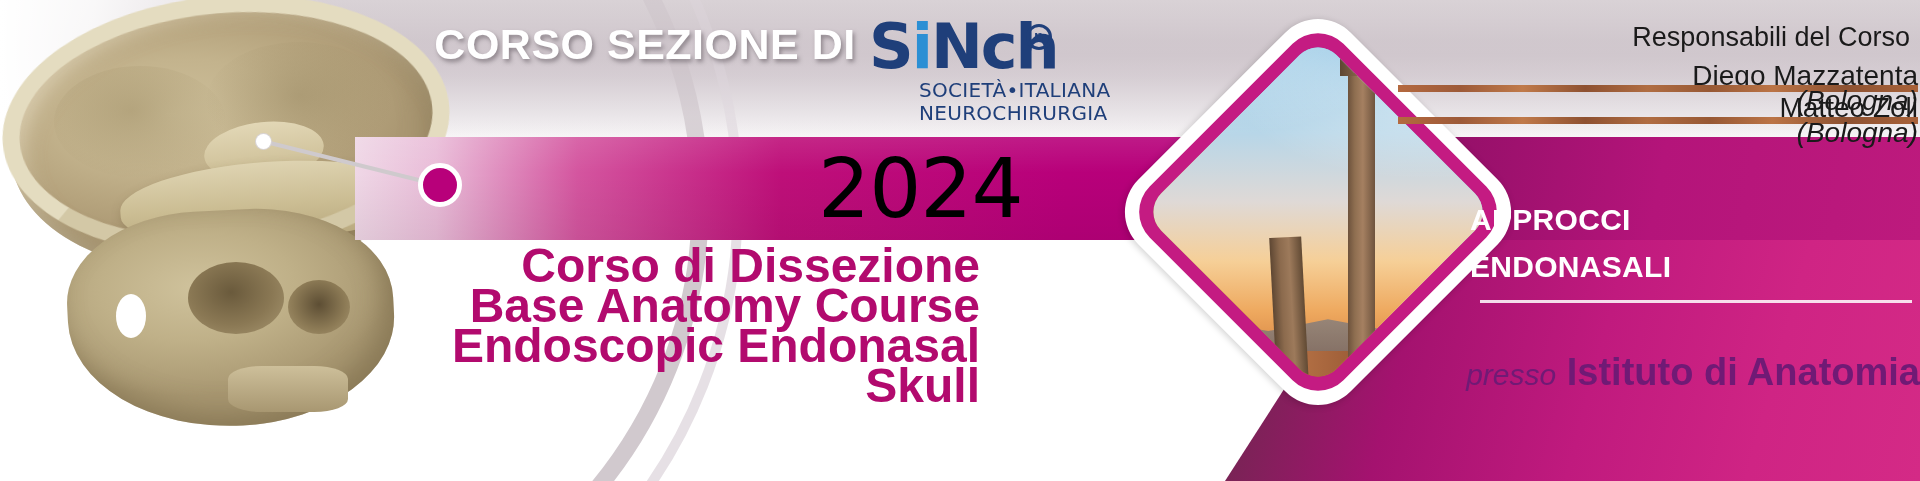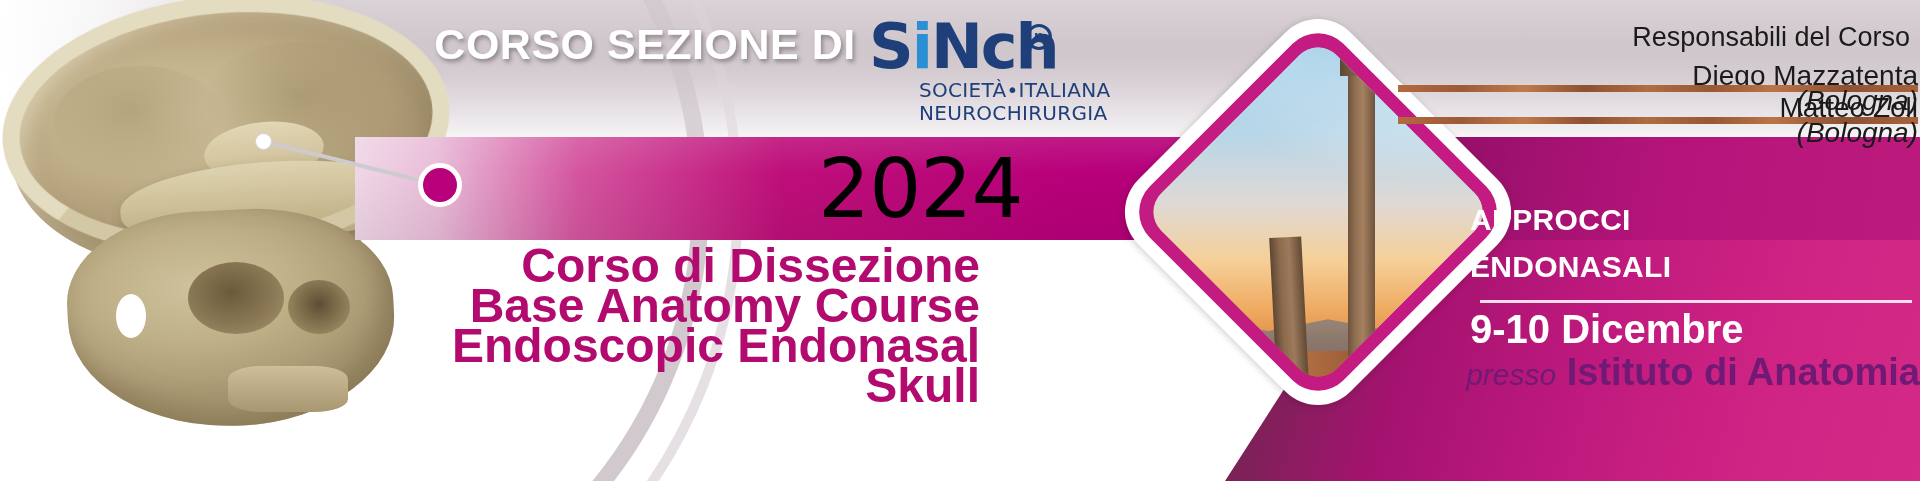--- a/index.html
+++ b/index.html
@@ -390,19 +390,18 @@
   <div class="course-block">
     <span>Corso di Dissezione</span>
     <span>Base Anatomy Course</span>
     <span>Endoscopic Endonasal Skull</span>
   </div>
 
   <div class="approcci">
     <span>APPROCCI</span>
     <span>ENDONASALI</span>
   </div>
-  <div class="date">9-10 Dicembre</div>
   <div class="venue">
     <span class="presso">presso</span>
     <span>Istituto di Anatomia</span>
   </div>
 
 </div>
 
 </body></html>

